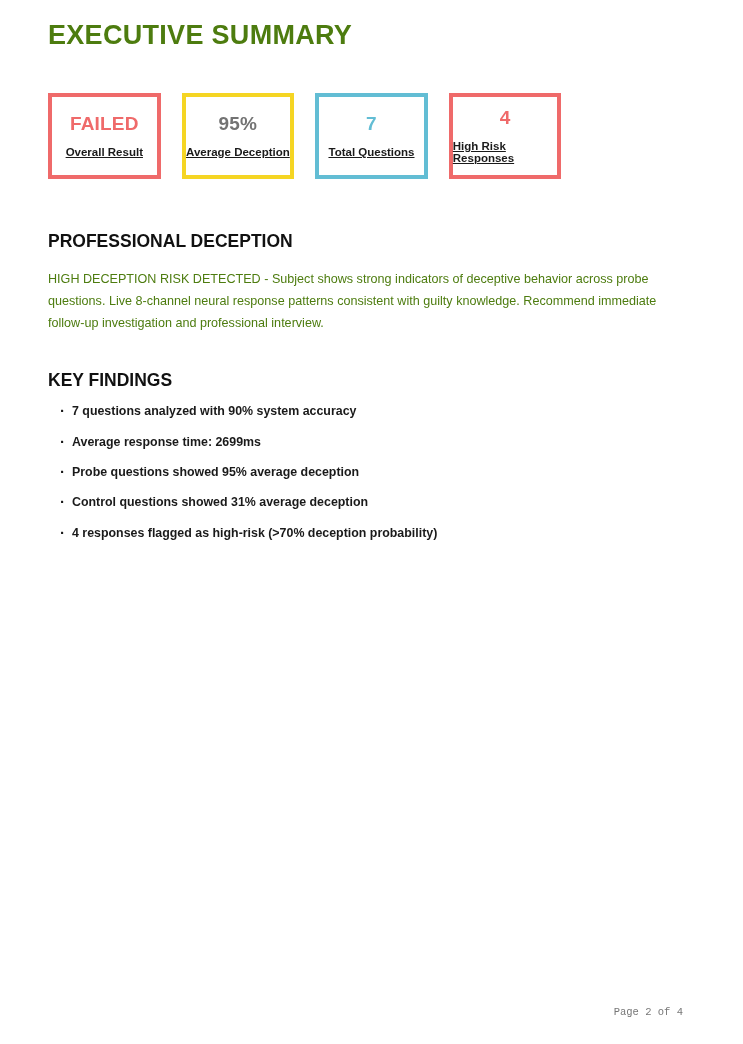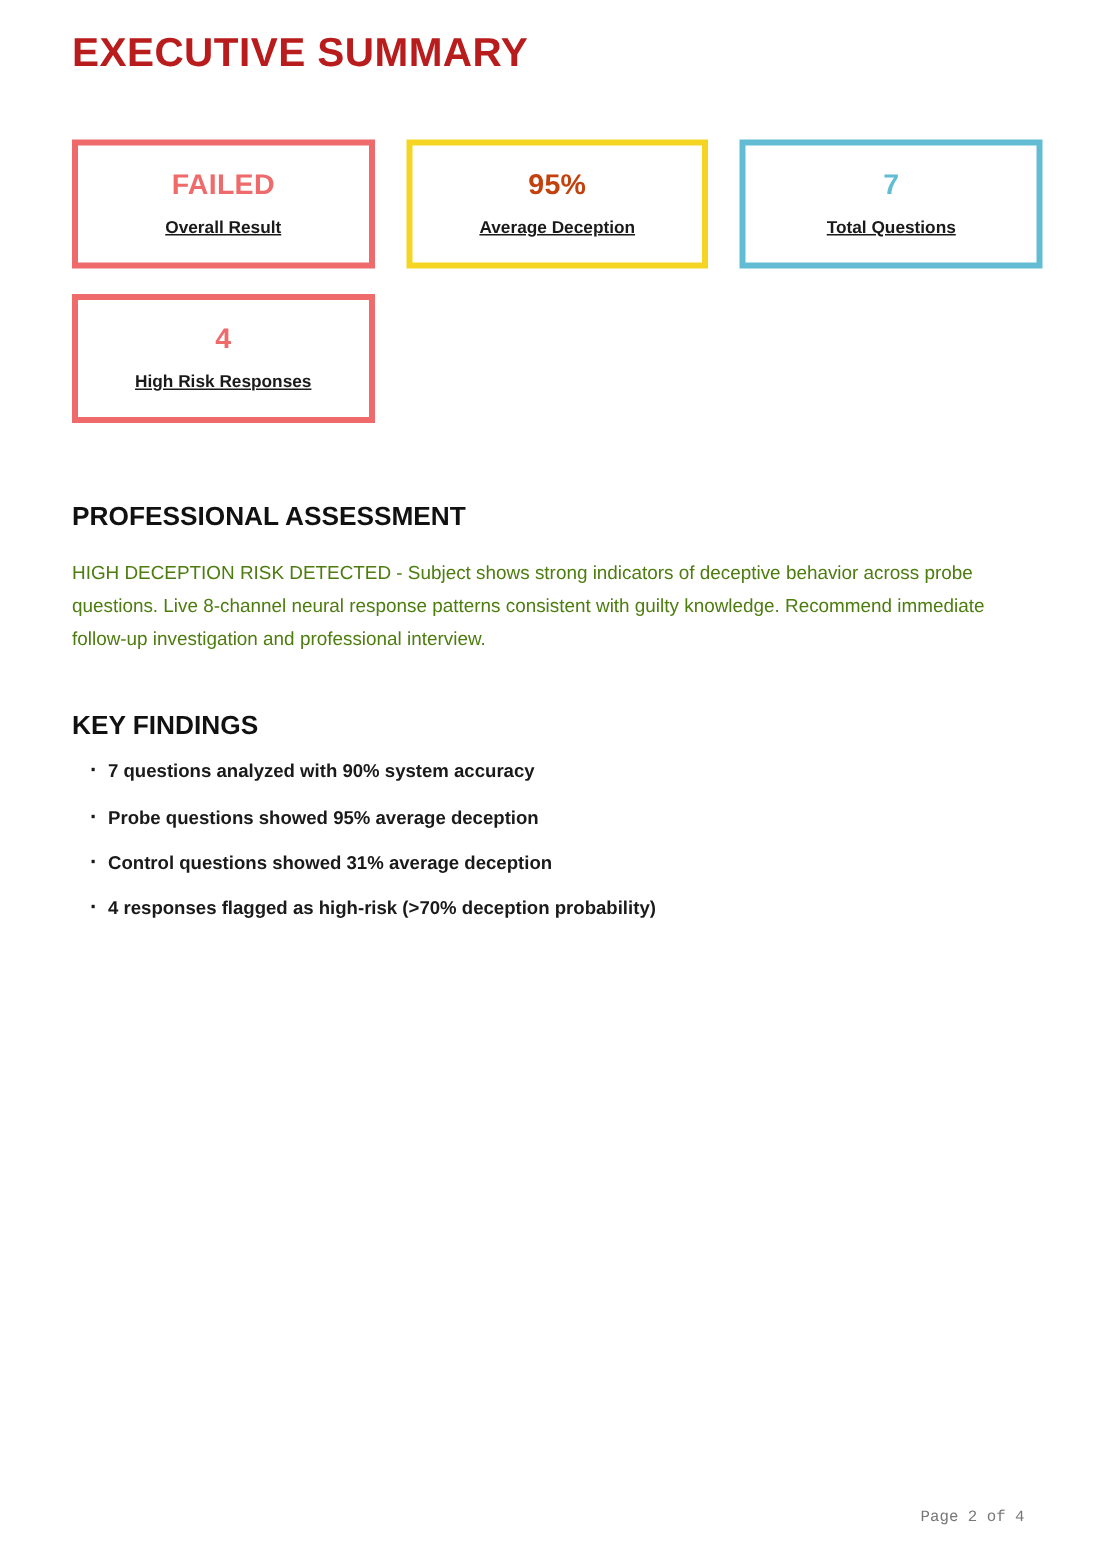--- a/index.html
+++ b/index.html
@@ -21,25 +21,25 @@
     height: 1044px;
     box-sizing: border-box;
     padding: 0 48px;
   }
   .page-title {
     font-size: 27px;
     font-weight: bold;
     letter-spacing: 0.3px;
     margin: 0;
     padding-top: 20px;
-    color: #b91c1c;
+    color: #4d7c0f;
   }
   .cards-grid {
     display: grid;
-    grid-template-columns: repeat(3, 1fr);
+    grid-template-columns: repeat(5, 1fr);
     column-gap: 21px;
     row-gap: 17px;
     margin-top: 42px;
   }
   .stat-card {
     border: 4px solid #cccccc;
     background: #ffffff;
     height: 86px;
     box-sizing: border-box;
     display: flex;
@@ -119,47 +119,48 @@
   <h1 class="page-title">EXECUTIVE SUMMARY</h1>
 
   <div class="cards-grid">
 
     <div class="stat-card" id="card-0" style="border-color: rgb(239, 106, 106);">
       <div class="stat-value" id="val-0" style="color: rgb(239, 106, 106);">FAILED</div>
       <div class="stat-label">Overall Result</div>
     </div>
 
     <div class="stat-card" id="card-1" style="border-color: rgb(245, 213, 35);">
-      <div class="stat-value" id="val-1" style="color: #c2410c;">95%</div>
+      <div class="stat-value" id="val-1" style="color: #737373;">95%</div>
       <div class="stat-label">Average Deception</div>
     </div>
 
     <div class="stat-card" id="card-2" style="border-color: rgb(98, 189, 212);">
       <div class="stat-value" id="val-2" style="color: rgb(98, 189, 212);">7</div>
       <div class="stat-label">Total Questions</div>
     </div>
 
 
 
     <div class="stat-card" id="card-5" style="border-color: rgb(239, 106, 106);">
       <div class="stat-value" id="val-5" style="color: rgb(239, 106, 106);">4</div>
       <div class="stat-label">High Risk Responses</div>
     </div>
 
   </div>
 
   <div class="assessment-section">
-    <h2 class="section-heading">PROFESSIONAL ASSESSMENT</h2>
+    <h2 class="section-heading">PROFESSIONAL DECEPTION</h2>
     <p class="assessment-body">HIGH DECEPTION RISK DETECTED - Subject shows strong indicators of deceptive behavior across probe questions. Live 8-channel neural response patterns consistent with guilty knowledge. Recommend immediate follow-up investigation and professional interview.</p>
   </div>
 
   <div class="findings-section">
     <h2 class="section-heading">KEY FINDINGS</h2>
     <ul class="findings-list">
       <li>7 questions analyzed with 90% system accuracy</li>
+      <li>Average response time: 2699ms</li>
       <li>Probe questions showed 95% average deception</li>
       <li>Control questions showed 31% average deception</li>
       <li>4 responses flagged as high-risk (&gt;70% deception probability)</li>
     </ul>
   </div>
 
   <div class="page-footer">Page 2 of 4</div>
 
 </div>
 

